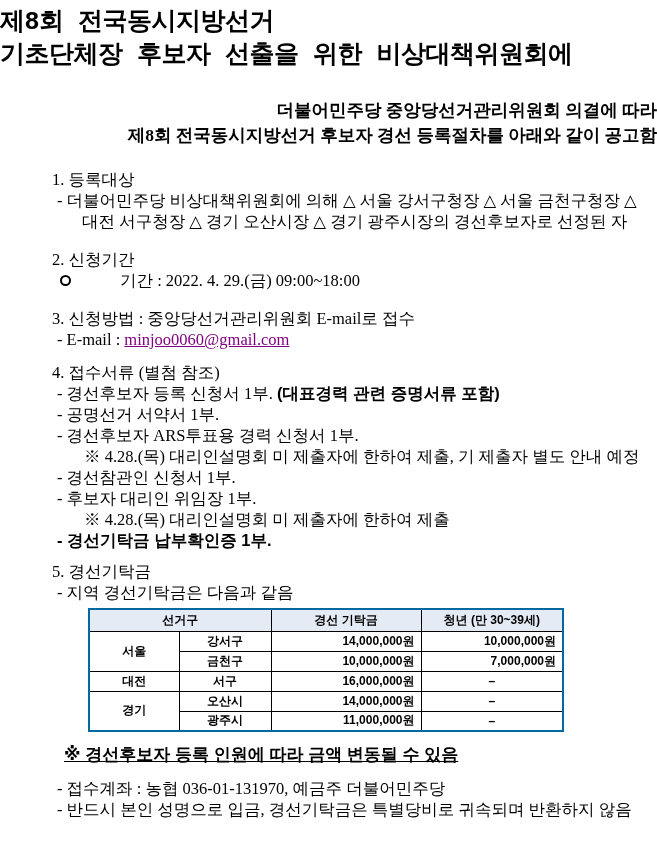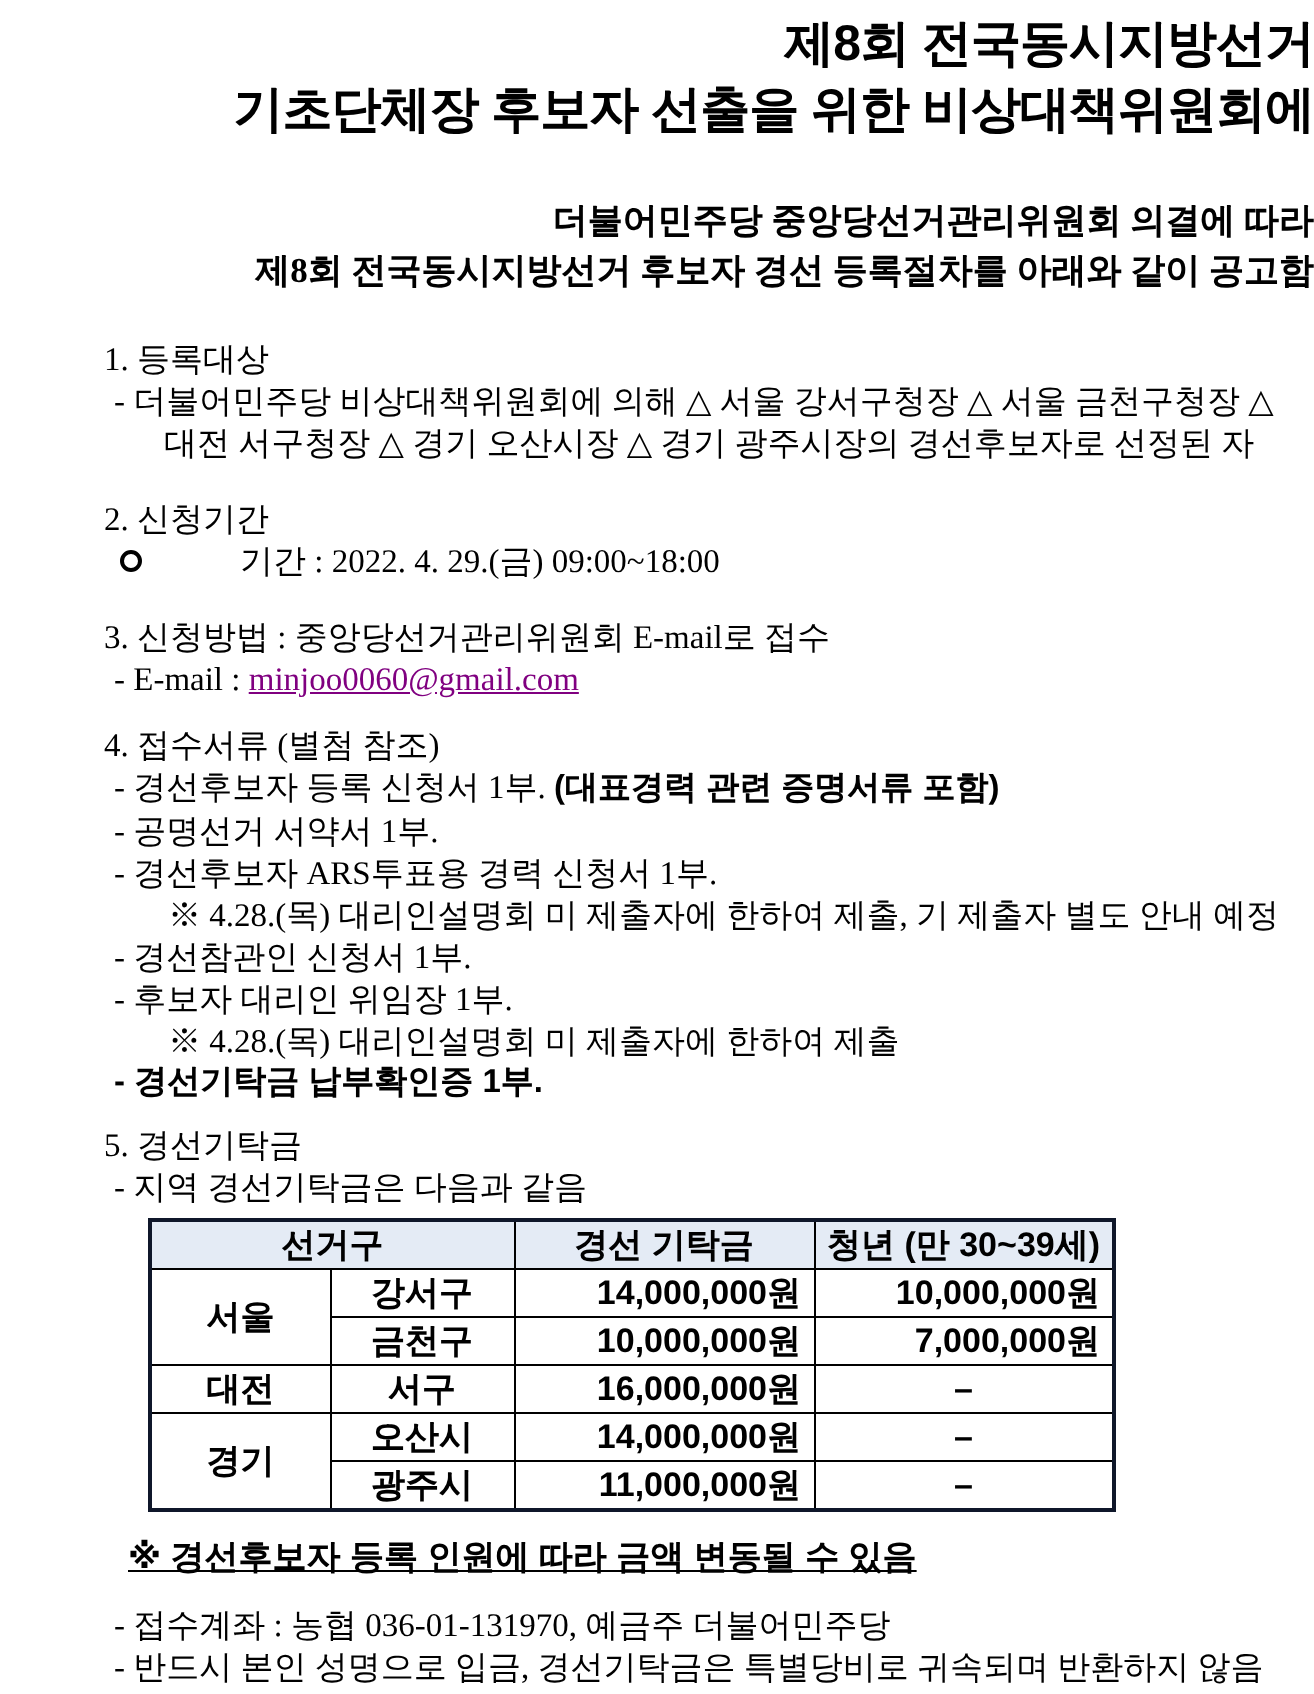--- a/index.html
+++ b/index.html
@@ -3,22 +3,22 @@
 <meta charset="utf-8">
 <style>
   * { box-sizing: border-box; }
   html, body { margin: 0; padding: 0; background: #ffffff; }
   .page {
     width: 657px; height: 847px; background: #ffffff; color: #000;
     font-family: "Liberation Serif", "DejaVu Serif", serif;
     font-size: 16.5px; overflow: hidden;
   }
   .title-block {
-    padding-top: 6px; text-align: right;
-    font-family: Liberation Sans, sans-serif;
+    padding-top: 6px; text-align: left;
+    font-family: Liberation Mono, monospace;
     font-weight: 800; font-size: 25px; line-height: 33px; letter-spacing: -0.5px;
   }
   .subtitle-block {
     margin-top: 26px; text-align: right;
     font-weight: 700; font-size: 17.5px; line-height: 25px;
   }
   .content { padding: 0 14px 0 52px; }
   .line { line-height: 21px; }
   .sec-heading { line-height: 21px; }
   .mt-s1 { margin-top: 21px; }
@@ -30,23 +30,23 @@
   .noteline { padding-left: 32px; }
   .sans-b { font-family: "Liberation Sans", "DejaVu Sans", sans-serif; font-weight: 700; }
   .bullet-line { padding-left: 8px; display: flex; align-items: center; gap: 41px; }
   .circle-icon {
     display: inline-block; width: 11px; height: 11px;
     border: 2.5px solid #000; border-radius: 50%;
     margin-right: 8px; flex: 0 0 auto;
   }
   .email-link { color: #800080; text-decoration: underline; cursor: pointer; }
   .deposit-table {
-    border-collapse: collapse; margin: 5px 0 0 22px;
+    border-collapse: collapse; margin: 5px 0 0 36px;
     font-family: "Liberation Sans", "DejaVu Sans", sans-serif;
-    font-weight: 700; font-size: 17px; border: 2px solid #0f172a;
+    font-weight: 700; font-size: 12px; border: 2px solid #0369a1;
   }
   .deposit-table th, .deposit-table td {
     border: 1px solid #000; padding: 0 6px; height: 20px; white-space: nowrap;
   }
   .deposit-table th { background: #e4ebf5; height: 22px; text-align: center; }
   .col-region { width: 90px; }
   .col-district { width: 92px; }
   .col-deposit { width: 150px; }
   .col-youth { width: 142px; }
   .c { text-align: center; }

